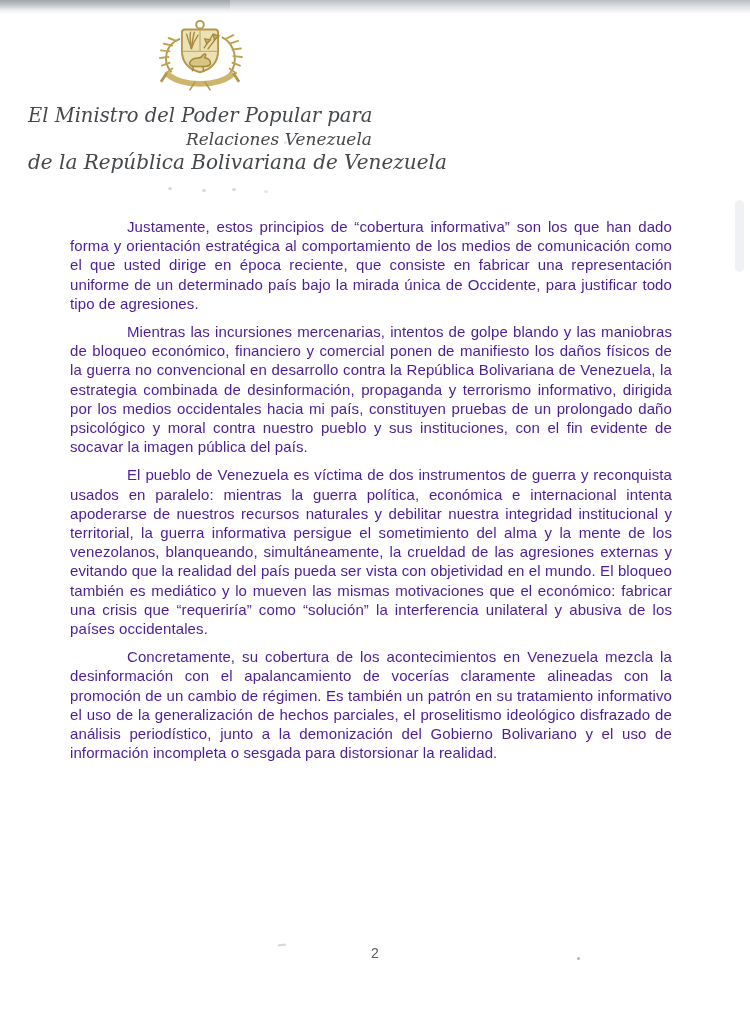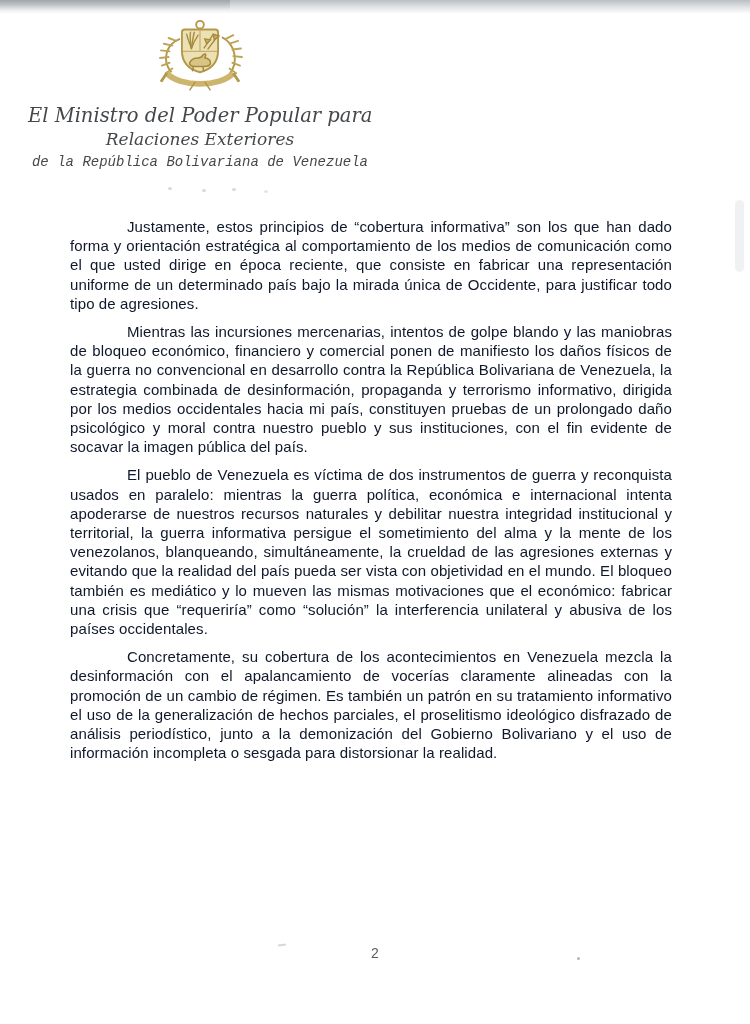--- a/index.html
+++ b/index.html
@@ -53,34 +53,34 @@
   }
 
   
   .emblem {
     position: absolute; left: 147px; top: 18px;
     width: 106px; height: 80px;
   }
   .emblem svg { width: 100%; height: 100%; }
   .letterhead-text {
     position: absolute; left: 28px; top: 104px; width: 344px;
-    text-align: center;
+    text-align: right;
     font-family: "DejaVu Serif", serif;
     font-style: italic;
     color: #45484b;
   }
   .lh-line { white-space: nowrap; }
   .lh1 { font-size: 19.5px; line-height: 24px; }
   .lh2 { font-size: 17px;   line-height: 22px; }
-  .lh3 { font-size: 14px; line-height: 24px; font-family: Liberation Mono, monospace; }
+  .lh3 { font-size: 20px; line-height: 24px; }
 
   
   .letter-body {
     position: absolute; left: 70px; top: 217px; width: 602px;
-    color: #0f172a;
+    color: #4c1d95;
   }
   .letter-body p {
     margin: 0 0 9px 0;
     font-size: 15px;
     line-height: 19.2px;
     text-align: justify;
     text-indent: 57px;
     letter-spacing: 0.1px;
   }
 
@@ -148,21 +148,21 @@
 
       <path d="M20 58 C34 73 76 73 90 58" fill="none" stroke="#cdb56b" stroke-width="6"></path>
       <path d="M20 58 l-6 9 M90 58 l6 9" fill="none" stroke="#b3974a" stroke-width="3"></path>
 
       <path d="M50 67 l-6 9 M60 67 l6 9" fill="none" stroke="#b3974a" stroke-width="1.6"></path>
     </svg>
   </div>
 
   <div class="letterhead-text">
     <div class="lh-line lh1">El Ministro del Poder Popular para</div>
-    <div class="lh-line lh2">Relaciones Exteriores</div>
+    <div class="lh-line lh2">Relaciones Venezuela</div>
     <div class="lh-line lh3">de la República Bolivariana de Venezuela</div>
   </div>
 
   <div class="smudge-under-letterhead"></div>
   <div class="dot-near-letterhead"></div>
   <div class="right-edge-smudge"></div>
 
   <main class="letter-body">
     <p>Justamente, estos principios de “cobertura informativa” son los que han dado forma y orientación estratégica al comportamiento de los medios de comunicación como el que usted dirige en época reciente, que consiste en fabricar una representación uniforme de un determinado país bajo la mirada única de Occidente, para justificar todo tipo de agresiones.</p>
     <p>Mientras las incursiones mercenarias, intentos de golpe blando y las maniobras de bloqueo económico, financiero y comercial ponen de manifiesto los daños físicos de la guerra no convencional en desarrollo contra la República Bolivariana de Venezuela, la estrategia combinada de desinformación, propaganda y terrorismo informativo, dirigida por los medios occidentales hacia mi país, constituyen pruebas de un prolongado daño psicológico y moral contra nuestro pueblo y sus instituciones, con el fin evidente de socavar la imagen pública del país.</p>

